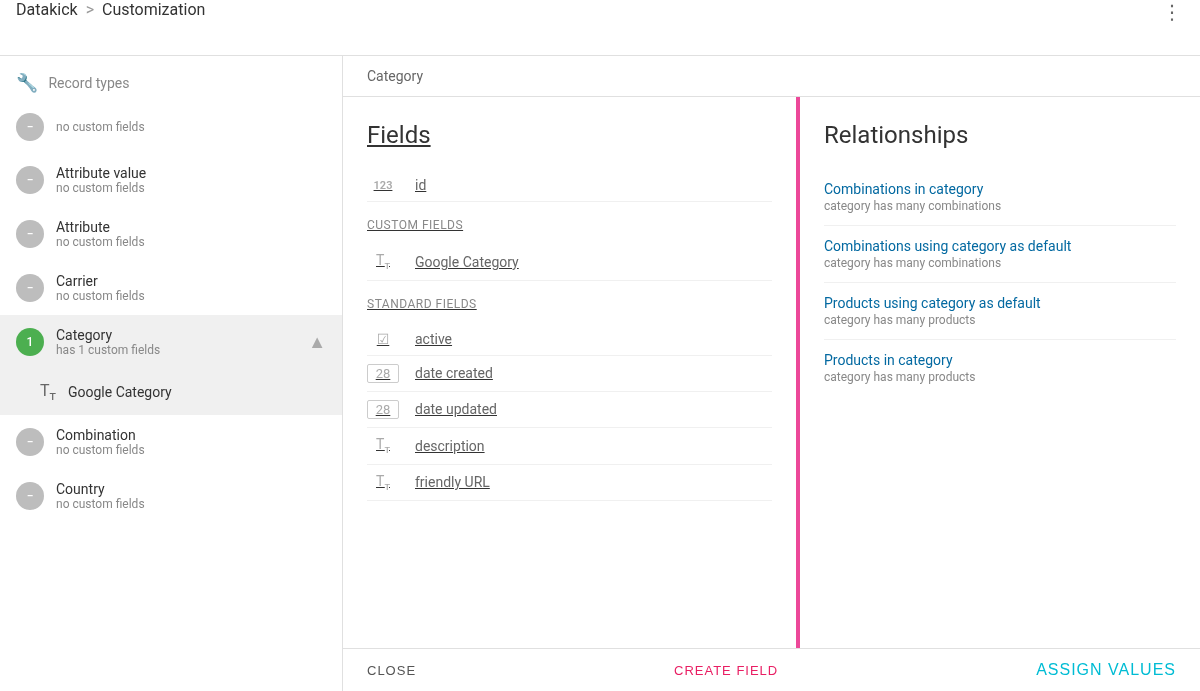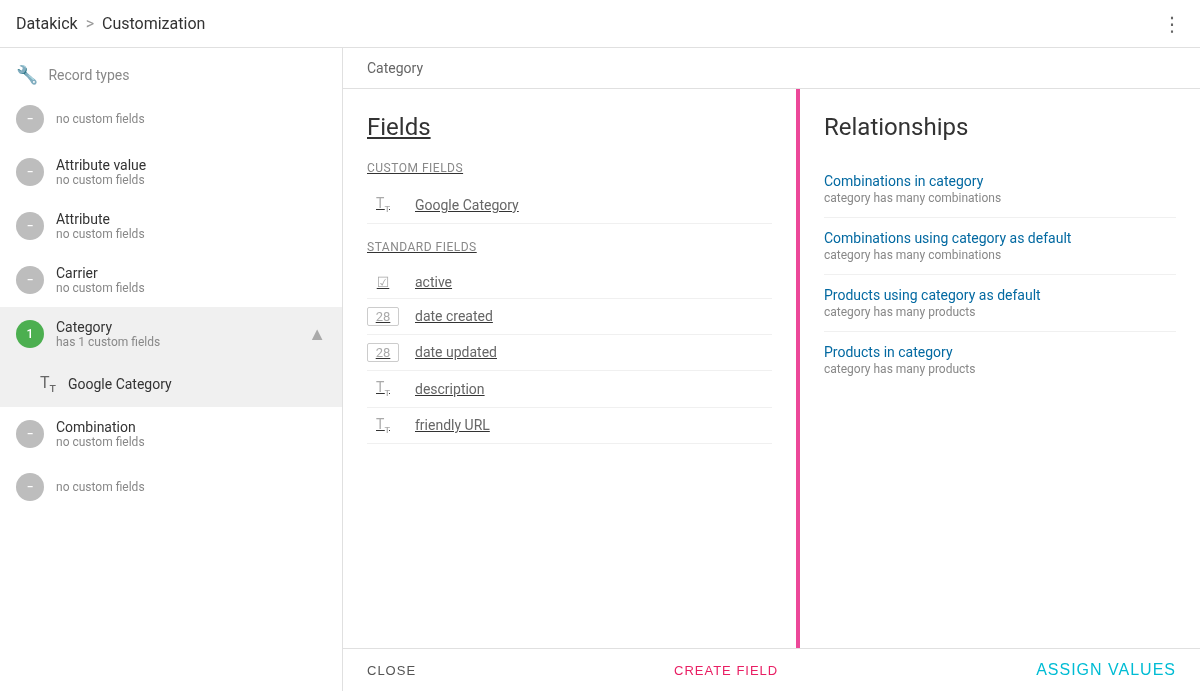--- a/index.html
+++ b/index.html
@@ -1,21 +1,21 @@
 <!DOCTYPE html>
 <html><head>
   <meta charset="utf-8">
   <style>
     * { box-sizing: border-box; margin: 0; padding: 0; }
     body { font-family: Roboto, Arial, sans-serif; background: #fff; color: #333; font-size: 14px; height: 691px; width: 1200px; overflow: hidden; display: flex; flex-direction: column; }
 
     
     .header {
-      display: flex; align-items: center; justify-content: space-between;
-      padding: 0 16px; height: 48px; border-bottom: 1px solid #e0e0e0;
+      display: flex; align-items: flex-start; justify-content: space-between;
+      padding: 0 16px; height: 56px; border-bottom: 1px solid #e0e0e0;
       background: #fff;
     }
     .header-left { display: flex; align-items: center; gap: 8px; }
     .header-title { font-size: 16px; color: #333; font-weight: 400; }
     .header-sep { color: #999; font-size: 16px; }
     .header-sub { font-size: 16px; color: #333; font-weight: 400; }
     .header-dots { color: #666; font-size: 20px; cursor: pointer; letter-spacing: 2px; }
 
     
     .main-layout { display: flex; flex: 1; overflow: hidden; }
@@ -186,36 +186,41 @@
       <div class="sidebar-item-badge badge-gray">−</div>
       <div class="sidebar-item-info">
         <div class="sidebar-item-name">Combination</div>
         <div class="sidebar-item-sub">no custom fields</div>
       </div>
     </div>
 
     <div class="sidebar-item">
       <div class="sidebar-item-badge badge-gray">−</div>
       <div class="sidebar-item-info">
+        <div class="sidebar-item-name">Country</div>
         <div class="sidebar-item-sub">no custom fields</div>
       </div>
     </div>
 
   </div>
 
   <div class="content">
 
     <div class="content-header">Category</div>
 
     <div class="content-body">
 
       <div class="fields-panel">
         <div class="panel-title">Fields</div>
 
 
+        <div class="field-row">
+          <span class="field-icon field-icon-123">123</span>
+          <span class="field-name">id</span>
+        </div>
 
         <div class="section-label">Custom fields</div>
 
         <div class="field-row">
           <span class="field-icon tt-icon">T<sub>т</sub></span>
           <span class="field-name">Google Category</span>
         </div>
 
         <div class="section-label">Standard fields</div>
 

